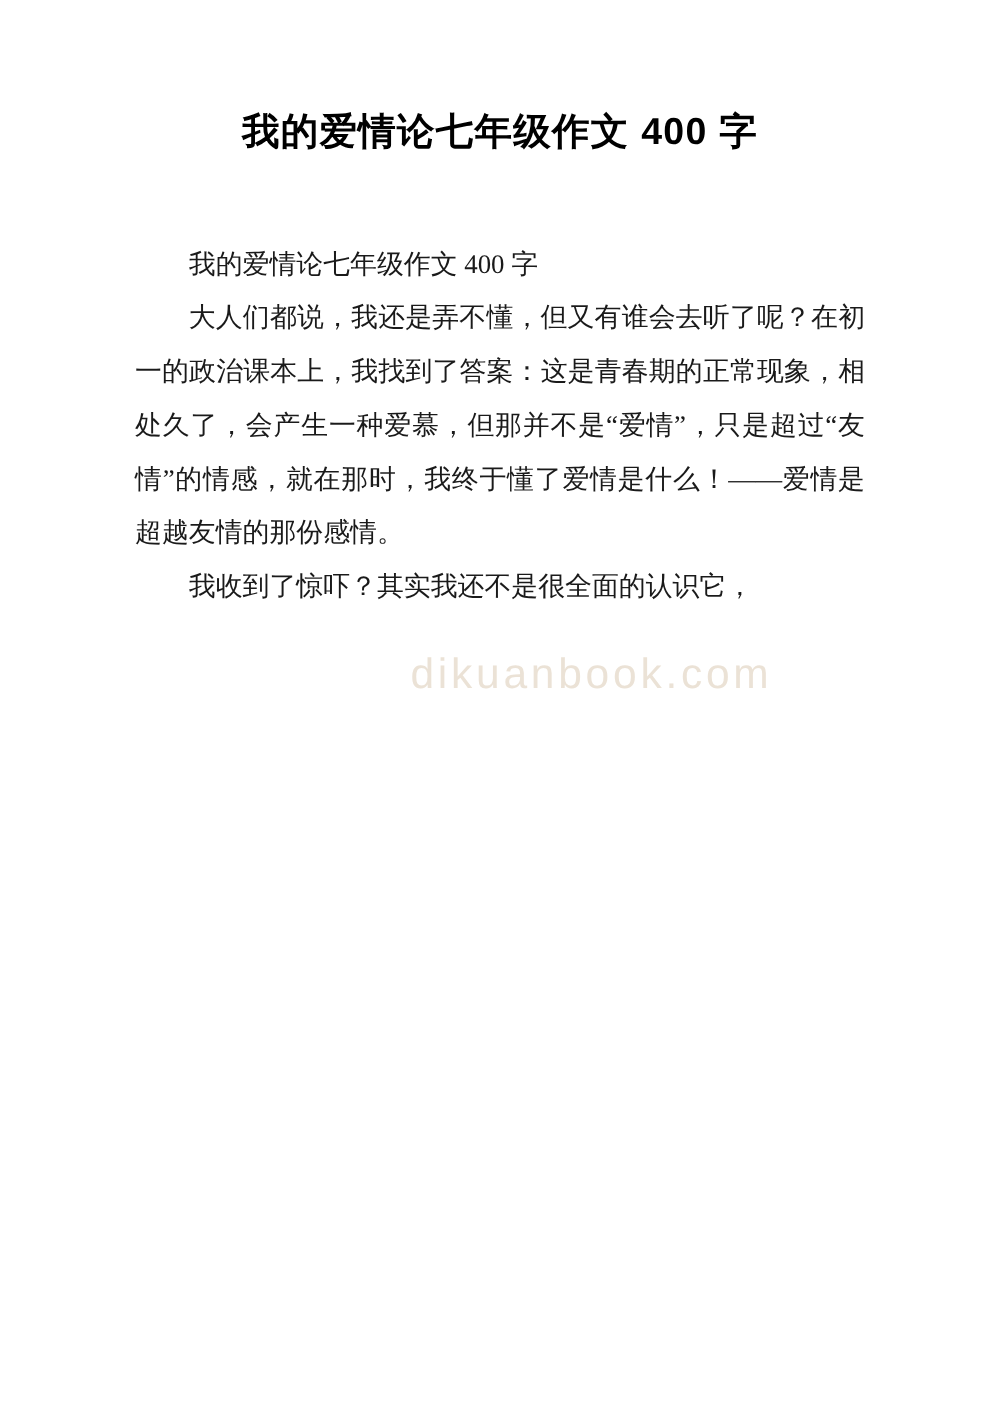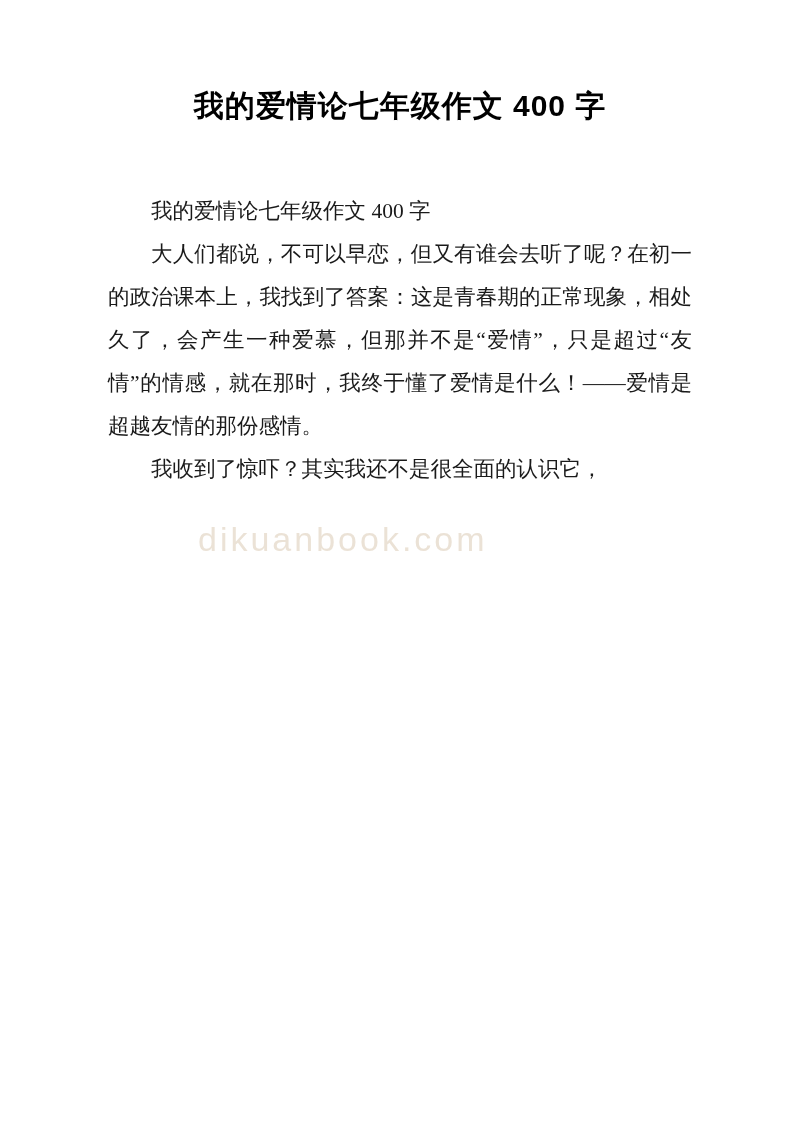--- a/index.html
+++ b/index.html
@@ -49,38 +49,38 @@
   .body-text p {
     margin: 0;
     text-indent: 2em;
     word-break: break-all;
   }
   .watermark {
     position: absolute;
     left: 198px;
     top: 520px;
     width: 420px;
-    text-align: left;
+    text-align: right;
     font-family: "Liberation Sans", "DejaVu Sans", sans-serif;
     font-size: 34px;
     letter-spacing: 3px;
     color: rgba(190, 160, 120, 0.30);
     pointer-events: none;
     user-select: none;
     white-space: nowrap;
   }
 </style>
 </head>
 <body>
 
 <div class="page">
 
   <div class="doc-title">我的爱情论七年级作文 400 字</div>
 
   <div class="body-text">
     <p>我的爱情论七年级作文 400 字</p>
-    <p>大人们都说，不可以早恋，但又有谁会去听了呢？在初一的政治课本上，我找到了答案：这是青春期的正常现象，相处久了，会产生一种爱慕，但那并不是“爱情”，只是超过“友情”的情感，就在那时，我终于懂了爱情是什么！——爱情是超越友情的那份感情。</p>
+    <p>大人们都说，我还是弄不懂，但又有谁会去听了呢？在初一的政治课本上，我找到了答案：这是青春期的正常现象，相处久了，会产生一种爱慕，但那并不是“爱情”，只是超过“友情”的情感，就在那时，我终于懂了爱情是什么！——爱情是超越友情的那份感情。</p>
     <p>我收到了惊吓？其实我还不是很全面的认识它，</p>
   </div>
 
   <div class="watermark">dikuanbook.com</div>
 
 </div>
 
 </body></html>

